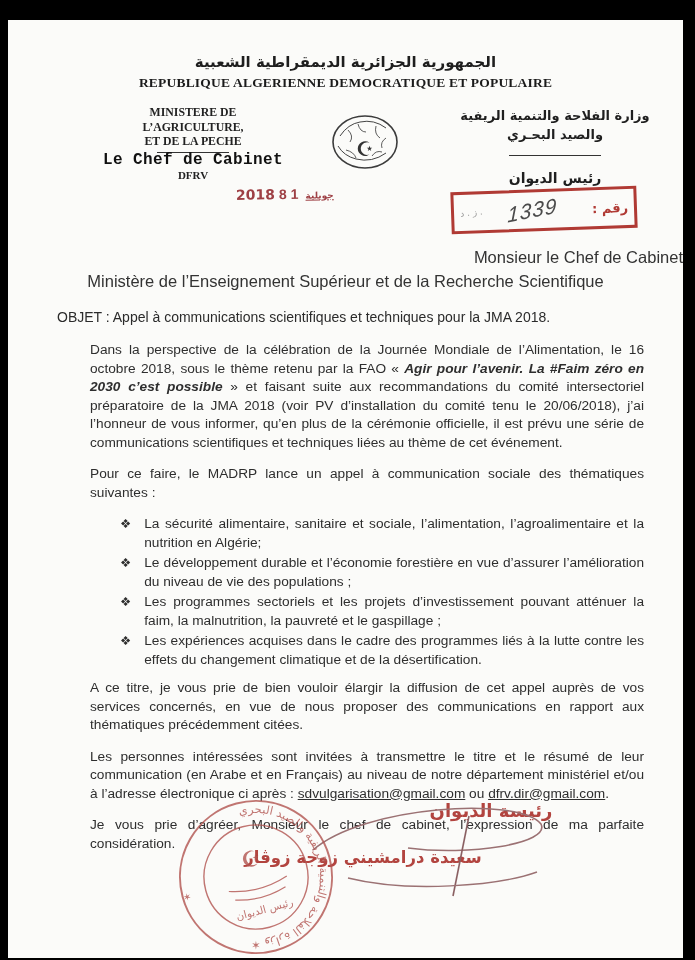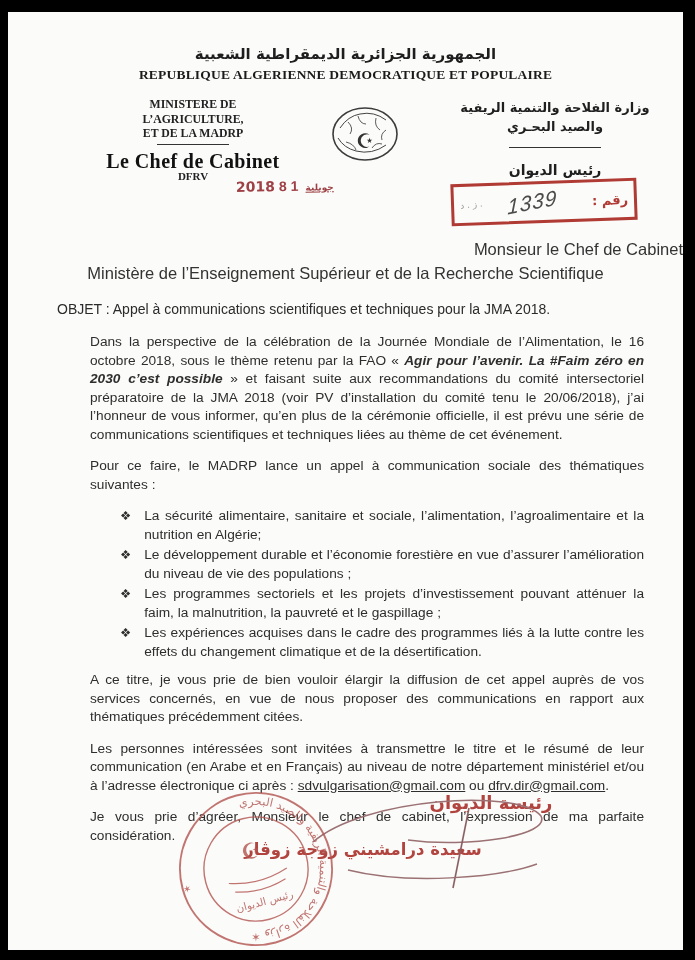--- a/index.html
+++ b/index.html
@@ -1,34 +1,34 @@
 <!DOCTYPE html>
 <html><head>
 <meta charset="utf-8">
 <style>
   html,body{margin:0;padding:0;background:#000;}
   body{width:695px;height:960px;position:relative;overflow:hidden;
        font-family:"Liberation Sans",sans-serif;}
-  .page{position:absolute;left:8px;top:12px;width:675px;height:938px;
+  .page{position:absolute;left:8px;top:20px;width:675px;height:938px;
         background:#fbfbf9;color:#2d2d2d;}
   .abs{position:absolute;}
   .center{text-align:center;}
   .ar{font-family:"DejaVu Sans",sans-serif;direction:rtl;}
 
   
   .title-ar{left:0;top:33px;width:100%;font-size:15px;font-weight:bold;color:#1e1e1e;}
   .title-fr{left:0;top:55px;width:100%;font-family:"Liberation Serif",serif;
             font-weight:bold;font-size:13.5px;letter-spacing:.2px;color:#1b1b1b;}
 
   
   .min-left{left:42px;top:85px;width:286px;font-family:"Liberation Serif",serif;
             font-weight:bold;font-size:11.8px;line-height:14.5px;color:#222;}
   .min-left .rule{width:72px;border-top:1.5px solid #333;margin:3px auto 0 auto;}
-  .office-fr{margin-top:9px;font-family:Liberation Serif, serif;
-             font-size:20px;letter-spacing:.4px;color:#111;}
+  .office-fr{font-family:Liberation Mono, monospace;
+             font-size:16px;letter-spacing:.4px;color:#111;}
   .division{font-size:11px;margin-top:1px;}
 
   
   .date-stamp{left:228px;top:166px;color:#9e4045;font-weight:bold;font-size:14px;
               transform:rotate(-1deg);white-space:nowrap;}
   .date-stamp .mon{font-size:9px;margin:0 7px;letter-spacing:1px;text-decoration:underline;}
   .date-stamp .day{letter-spacing:4px;margin-left:4px;}
 
   
   .emblem{left:320px;top:92px;width:74px;height:64px;}
@@ -76,21 +76,21 @@
 <body>
 
 <div class="page">
 
   <div class="abs center ar title-ar">الجمهورية الجزائرية الديمقراطية الشعبية</div>
   <div class="abs center title-fr">REPUBLIQUE ALGERIENNE DEMOCRATIQUE ET POPULAIRE</div>
 
   <div class="abs center min-left">
     <div>MINISTERE  DE</div>
     <div>L’AGRICULTURE,</div>
-    <div>ET DE LA MADRP</div>
+    <div>ET DE LA PECHE</div>
     <div class="rule"></div>
     <div class="office-fr">Le Chef de Cabinet</div>
     <div class="division">DFRV</div>
   </div>
 
   <div class="abs date-stamp">
     <span class="ar">2018</span><span class="mon ar">جويلية</span><span class="day">1 8</span>
   </div>
 
   <svg class="abs emblem" viewBox="0 0 74 64">

